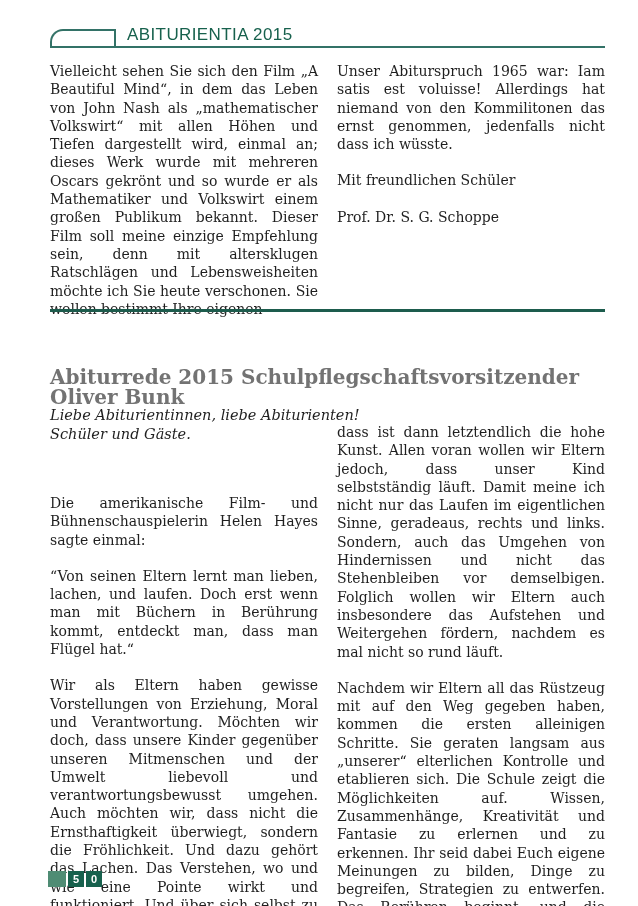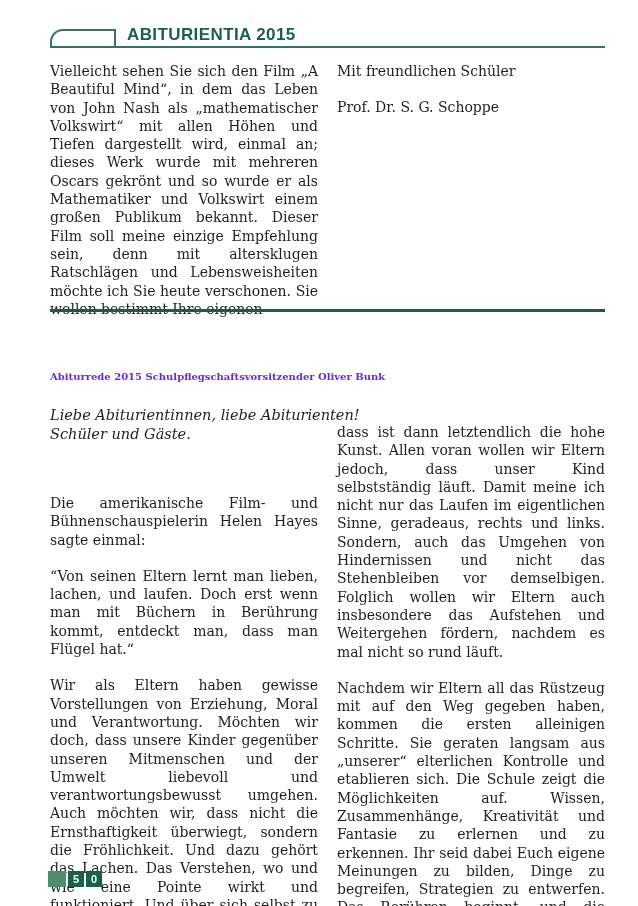--- a/index.html
+++ b/index.html
@@ -31,21 +31,21 @@
     height: 17px;
     border: 2px solid #337267;
     border-bottom: none;
     border-radius: 13px 0 0 0;
     box-sizing: border-box;
   }
   .header-title {
     margin: 0 0 1px 0;
     font-family: "Liberation Sans", "DejaVu Sans", sans-serif;
     font-size: 17px;
-    font-weight: bold;
+    font-weight: normal;
     letter-spacing: 0.4px;
     color: #17614d;
     line-height: 1;
     padding-bottom: 2px;
   }
   
   .two-col {
     position: absolute;
     left: 50px;
     right: 33px;
@@ -73,24 +73,24 @@
     height: 3px;
     background: #1d5c4d;
   }
   
   .article-heading {
     position: absolute;
     left: 50px;
     right: 33px;
     top: 367px;
     margin: 0;
-    font-size: 10px;
+    font-size: 20px;
     font-weight: bold;
     line-height: 20px;
-    color: #6d28d9;
+    color: #737373;
   }
   .article-cols { top: 406px; }
   .greeting {
     font-style: italic;
     font-size: 14.5px;
     line-height: 19px;
     margin: 0 0 50px 0;
   }
   .greeting div { white-space: nowrap; }
   .article-right { padding-top: 17px; }
@@ -130,20 +130,21 @@
   <div class="header">
     <div class="header-tab"></div>
     <h1 class="header-title">ABITURIENTIA 2015</h1>
   </div>
 
   <div class="two-col top-section">
     <div class="col">
       <p class="body-p">Vielleicht sehen Sie sich den Film „A Beautiful Mind“, in dem das Leben von John Nash als „mathematischer Volkswirt“ mit allen Höhen und Tiefen dargestellt wird, einmal an; dieses Werk wurde mit mehreren Oscars gekrönt und so wurde er als Mathematiker und Volkswirt einem großen Publikum bekannt. Dieser Film soll meine einzige Empfehlung sein, denn mit altersklugen Ratschlägen und Lebensweisheiten möchte ich Sie heute verschonen. Sie wollen bestimmt Ihre eigenen</p>
     </div>
     <div class="col">
+      <p class="body-p">Unser Abiturspruch 1965 war: Iam satis est voluisse! Allerdings hat niemand von den Kommilitonen das ernst genommen, jedenfalls nicht dass ich wüsste.</p>
       <p class="body-p">Mit freundlichen Schüler</p>
       <p class="body-p">Prof. Dr. S. G. Schoppe</p>
     </div>
   </div>
 
   <div class="divider"></div>
 
   <h2 class="article-heading">Abiturrede 2015 Schulpflegschaftsvorsitzender Oliver Bunk</h2>
 
   <div class="two-col article-cols">

